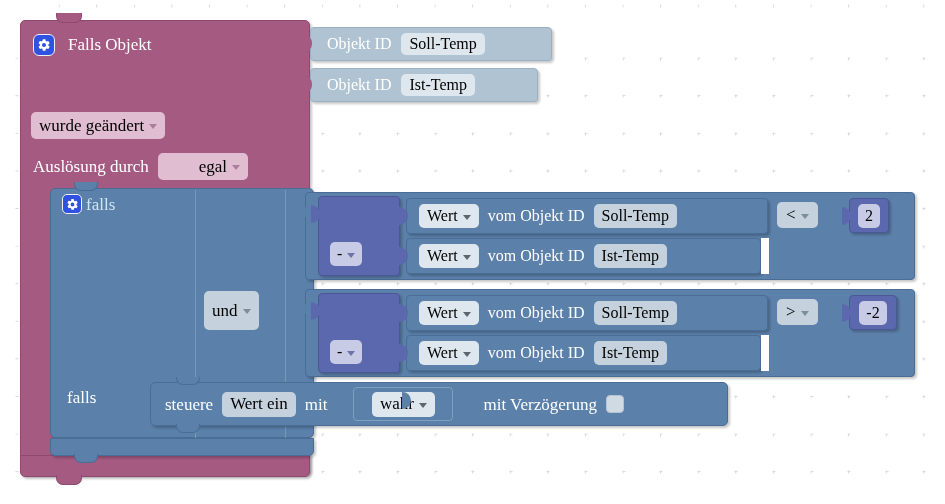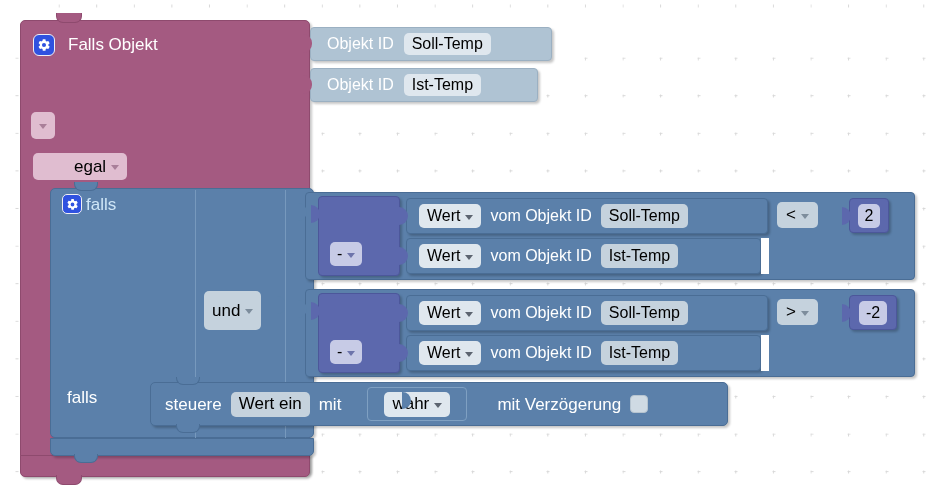--- a/index.html
+++ b/index.html
@@ -22,21 +22,21 @@
     content:"";position:absolute;inset:0;pointer-events:none;
     background-image:
       repeating-linear-gradient(to right, #ffffff 0px, #ffffff 34.6px, transparent 34.6px, transparent 37.6px),
       repeating-linear-gradient(to bottom, #ffffff 0px, #ffffff 34.6px, transparent 34.6px, transparent 37.6px);
     background-position:23.5px 22.5px, 23.5px 22.5px;
     mix-blend-mode:normal;
   }
   #blocks{position:absolute;inset:0;}
 
   
-  .blk{position:absolute;box-sizing:border-box;}
+  .blk{position:absolute;box-sizing:border-box;font-family:Liberation Serif, serif;}
   .shadow{filter:drop-shadow(2px 2px 1px rgba(0,0,0,.22));}
 
   
   .c-pink   {background:#a45a81;}
   .c-blue   {background:#5b80aa;}
   .c-lblue  {background:#afc3d3;}
   .c-purple {background:#5c68ad;}
 
   .bdr-pink   {border:1px solid #8e4a6e;}
   .bdr-blue   {border:1px solid #4a6d95;}
@@ -127,26 +127,28 @@
     <div class="blk c-lblue bdr-lblue shadow" style="left:310px;top:68px;width:228px;height:34px;border-radius:4px;">
       <div class="rowflex" style="padding-left:16px;gap:10px;">
         <span class="lbl sm">Objekt ID</span>
         <span class="field f-lite">Ist-Temp</span>
       </div>
     </div>
     <div class="notch pink" style="left:303px;top:75px;width:9px;height:19px;background:#a45a81;border-radius:0 9px 9px 0;"></div>
 
     <div class="blk" style="left:31px;top:112px;">
       <span class="field f-pink" style="height:27px;font-size:17px;">
+        <span>wurde geändert</span>
         <span class="caret"></span>
       </span>
     </div>
 
     <div class="blk" style="left:33px;top:153px;">
       <div class="rowflex" style="gap:9px;">
+        <span class="lbl">Auslösung durch</span>
         <span class="field f-pink" style="height:27px;font-size:17px;padding-left:41px;">
           <span>egal</span>
           <span class="caret"></span>
         </span>
       </div>
     </div>
 
     <div class="blk c-blue bdr-blue shadow" style="left:50px;top:188px;width:264px;height:250px;border-radius:5px;"></div>
     <div class="blk c-blue" style="left:74px;top:182px;width:24px;height:9px;border-radius:0 0 7px 7px;border:1px solid #4a6d95;border-top:none;"></div>
     <div class="blk c-blue bdr-blue shadow" style="left:50px;top:438px;width:264px;height:18px;border-radius:0 0 5px 5px;"></div>

